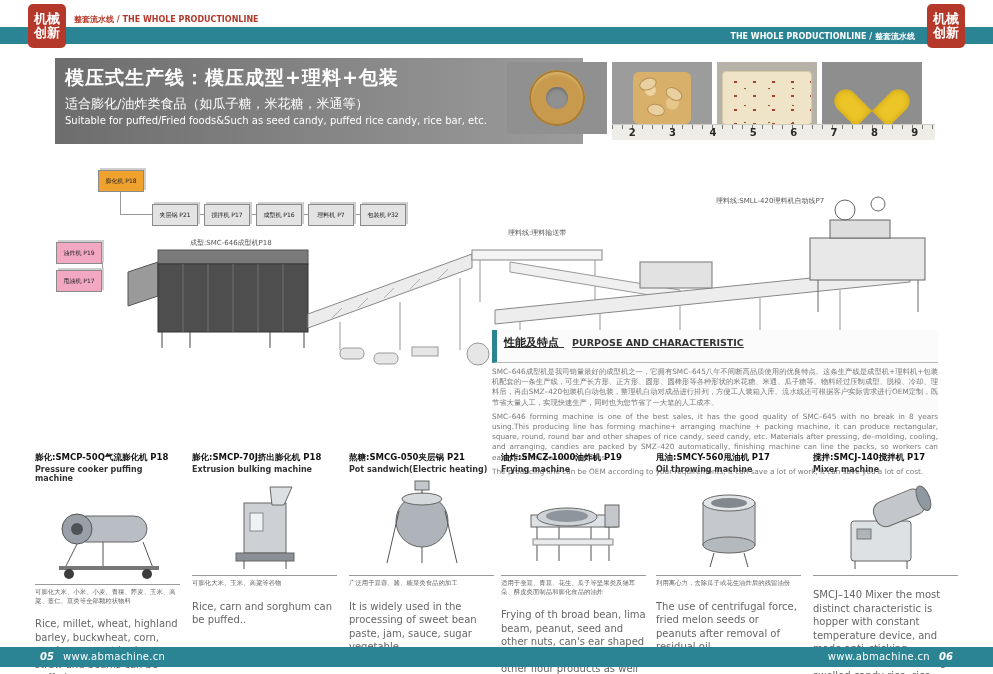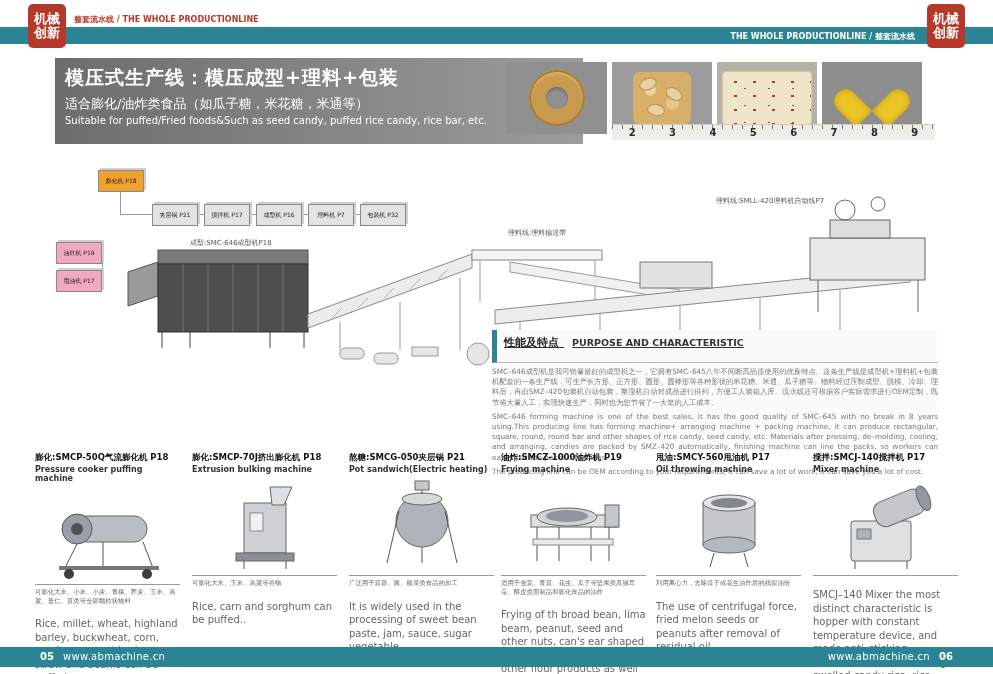--- a/index.html
+++ b/index.html
@@ -78,21 +78,21 @@
   .m-title-en{font-size:8px;font-weight:bold;color:#333;margin-top:1px;}
   .m-photo{height:96px;display:flex;align-items:center;justify-content:center;margin-top:2px;}
   .m-rule{border:none;border-top:1px solid #9a9a9a;margin:3px 0 3px 0;}
   .m-desc-cn{font-size:6.4px;color:#666;line-height:1.35;}
   .m-desc-en{font-size:10px;color:#666;line-height:1.35;margin-top:12px;}
 
   
   .footbar{position:absolute;left:0;top:647px;width:993px;height:20px;background:#2b8494;}
   .foot-left{position:absolute;left:34px;top:651px;color:#fff;font-size:10px;}
   .foot-right{position:absolute;right:34px;top:651px;color:#fff;font-size:10px;}
-  .foot-page{font-weight:bold;margin:4px 6px;}
+  .foot-page{font-weight:bold;margin:4px 6px;font-style:italic;}
   .foot-url{letter-spacing:.3px;}
 </style>
 </head>
 <body>
 
 <div class="page">
 
   <div class="seal seal-tl">
     <div class="seal-inner">机械创新</div>
   </div>

